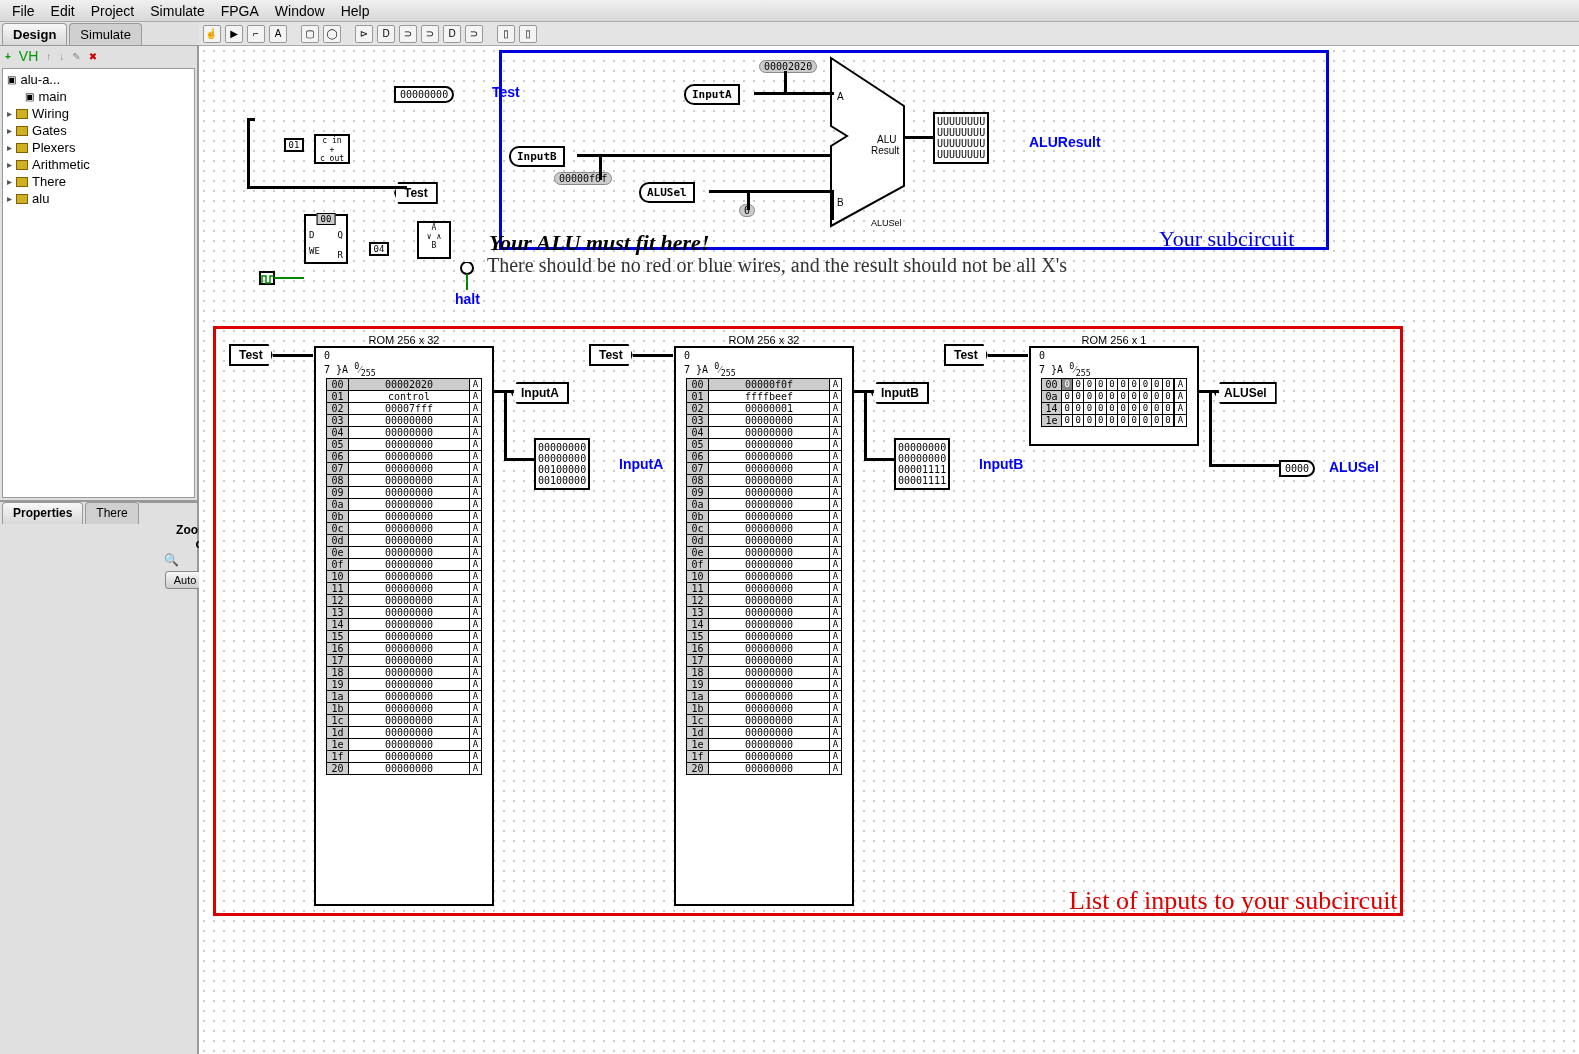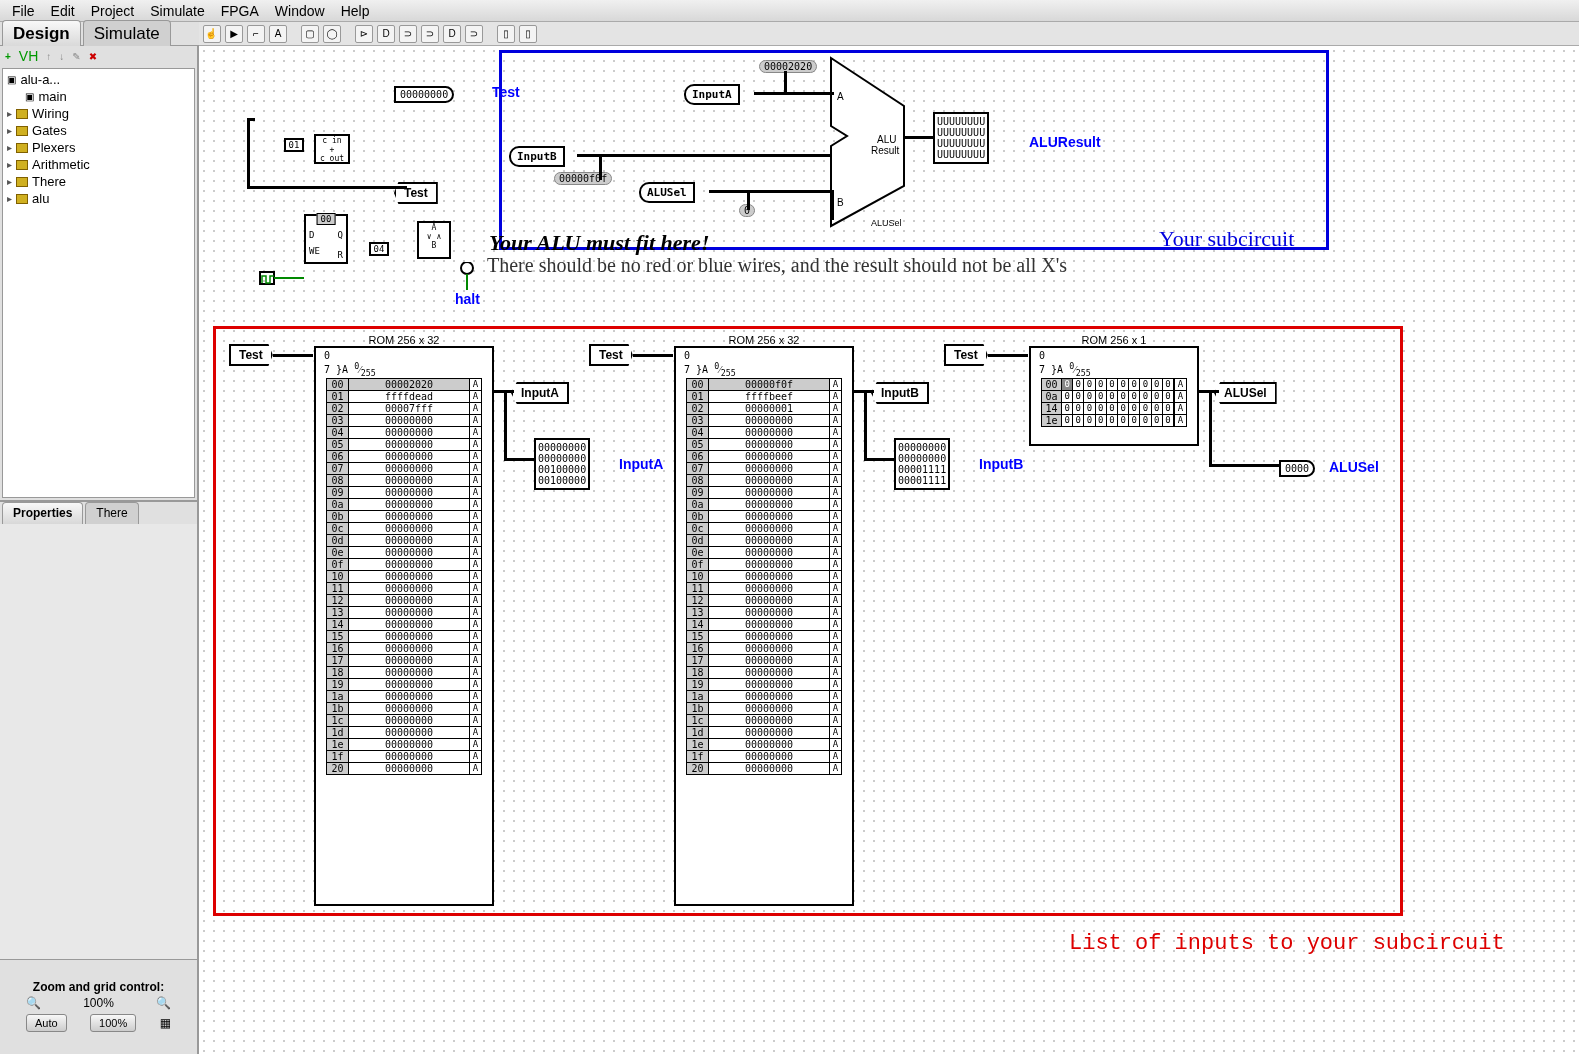--- a/index.html
+++ b/index.html
@@ -1,46 +1,46 @@
 <!DOCTYPE html>
 <html><head>
 <meta charset="utf-8">
 <style>
   * { margin: 0; padding: 0; box-sizing: border-box; }
   body { font-family: sans-serif; font-size: 12px; background: #eaeaea; color: #000; user-select: none; width: 1579px; height: 1054px; overflow: hidden; }
   .menubar { height: 22px; background: linear-gradient(#f0f0f0,#d8d8d8); border-bottom: 1px solid #aaa; display:flex; align-items:center; padding: 0 4px; }
   .menubar span { padding: 2px 8px; font-size: 14px; }
   .tabbar { height: 24px; background: #e0e0e0; border-bottom:1px solid #999; display:flex; align-items:center;}
-  .tab { padding: 3px 10px; background: linear-gradient(#f8f8f8,#d8d8d8); border:1px solid #999; border-bottom:none; border-radius: 4px 4px 0 0; margin-left:2px; font-weight:bold; font-size:17px;}
+  .tab { padding: 3px 10px; background: linear-gradient(#f8f8f8,#d8d8d8); border:1px solid #999; border-bottom:none; border-radius: 4px 4px 0 0; margin-left:2px; font-weight:bold; font-size:13px;}
   .tab.inactive { background: #d0d0d0; font-weight:normal;}
   .toolbar { height: 24px; background: #e4e4e4; border-bottom:1px solid #aaa; display:flex; align-items:center; padding:0 4px; gap:4px; position:absolute; top:22px; left:199px; right:0; }
   .toolbar .tbtn { width:18px; height:18px; border:1px solid #999; background:#f4f4f4; border-radius:2px; display:inline-flex;align-items:center;justify-content:center;font-size:10px;}
   .main { position:absolute; top:46px; left:0; right:0; bottom:0; display:flex;}
   .sidebar { width:199px; background:#e0e0e0; border-right:2px solid #999; display:flex; flex-direction:column;}
   .sidebtns { height:20px; display:flex; align-items:center; gap:2px; padding:2px; font-size:10px;}
   .sidebtns span{padding:1px 3px;}
   .tree { flex:0 0 auto; height:430px; background:#fff; margin:2px; border:1px solid #999; overflow:auto; font-size:13px; padding:2px;}
   .tree-row { display:flex; align-items:center; gap:4px; padding:1px 2px;}
   .tree-row .indent{width:14px;}
   .folder-icon{width:12px;height:10px;background:#d0b020;border:1px solid #806000;}
   .tree-row .arrow{font-size:10px;color:#555;}
-  .props { flex:1; display:flex; flex-direction:column; border-top:2px solid #999;}
+  .props { flex:1; display:flex; flex-direction:row; border-top:2px solid #999;}
   .prop-tabs{display:flex;height:22px;}
   .prop-tabs .tab{font-size:12px;}
   .spacer{flex:1;}
   .zoomgrid{border-top:1px solid #999;padding:20px;font-size:12px;font-weight:bold;text-align:center;}
   .zoomrow{display:flex;align-items:center;justify-content:space-between;font-weight:normal;padding:2px 6px;}
   .zoombtn{padding:2px 8px;border:1px solid #888;background:linear-gradient(#f8f8f8,#ccc);border-radius:3px;font-size:11px;}
   .canvas { flex:1; background:#fff; background-image: radial-gradient(#ccc 1px, transparent 1px); background-size: 10px 10px; position:relative; overflow:hidden;}
   .label { position:absolute; font-family: serif; font-weight:bold; font-style:italic; font-size:22px; color:#000;}
   .label2 { position:absolute; font-family: serif; font-size:20px; color:#333;}
   .bluebox { position:absolute; border:3px solid #0000dd;}
   .redbox { position:absolute; border:3px solid #dd0000;}
   .bluetext{position:absolute;color:#0000dd;font-size:22px;font-family:serif;}
-  .redtext{position:absolute;color:#dd0000;font-size:22px;font-family:Liberation Mono, monospace;margin-top:45px;}
+  .redtext{position:absolute;color:#dd0000;font-size:26px;font-family:Liberation Serif, serif;}
   .pinlabel{position:absolute;font-size:14px;font-weight:bold;color:#0000ff;}
   .halt{position:absolute;font-size:14px;font-weight:bold;color:#0000ff;}
   .pinbox{position:absolute;border:2px solid #000;background:#fff;border-radius:0 10px 10px 0;font-family:monospace;font-size:10px;padding:1px 4px;}
   .pinboxL{position:absolute;border:2px solid #000;background:#fff;border-radius:10px 0 0 10px;font-family:monospace;font-size:11px;padding:2px 6px;font-weight:bold;}
   .probe{position:absolute;border:1px solid #888;background:#ccc;border-radius:8px;font-family:monospace;font-size:10px;padding:0 4px;}
   .rom{position:absolute;border:2px solid #000;background:#fff;font-family:monospace;font-size:10px;}
   .rom-title{position:absolute;top:-14px;left:50%;transform:translateX(-50%);font-family:sans-serif;font-size:11px;}
   .rom-addrfrac{position:absolute;top:2px;left:8px;font-size:10px;}
   .rom-rows{position:absolute;top:30px;left:10px;right:10px;}
   .rom-row{display:flex;border:1px solid #000;margin-bottom:-1px;}
@@ -252,21 +252,21 @@
       <div class="rom-title">ROM 256 x 32</div>
       <div class="rom-addrfrac"><span>0</span><br><span>7</span> }A <sup>0</sup>⁄<sub>255</sub></div>
       <div class="rom-rows" id="romA">
           <div class="rom-row sel">
             <div class="addr">00</div>
             <div class="val">00002020</div>
             <div class="pin">A</div>
           </div>
           <div class="rom-row">
             <div class="addr">01</div>
-            <div class="val">ffffdead</div>
+            <div class="val">control</div>
             <div class="pin">A</div>
           </div>
           <div class="rom-row">
             <div class="addr">02</div>
             <div class="val">00007fff</div>
             <div class="pin">A</div>
           </div>
           <div class="rom-row">
             <div class="addr">03</div>
             <div class="val">00000000</div>

